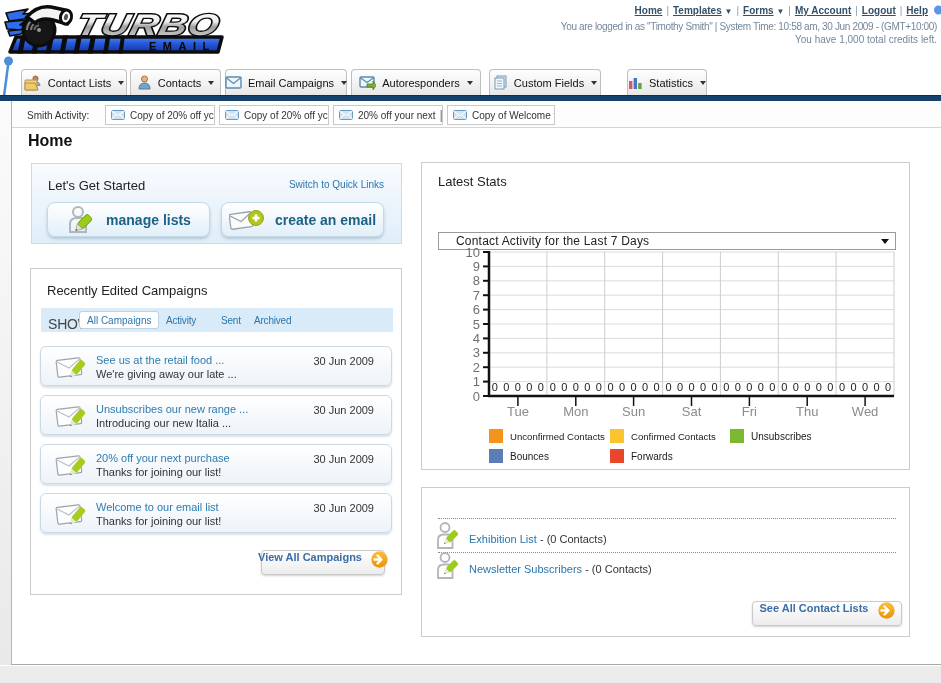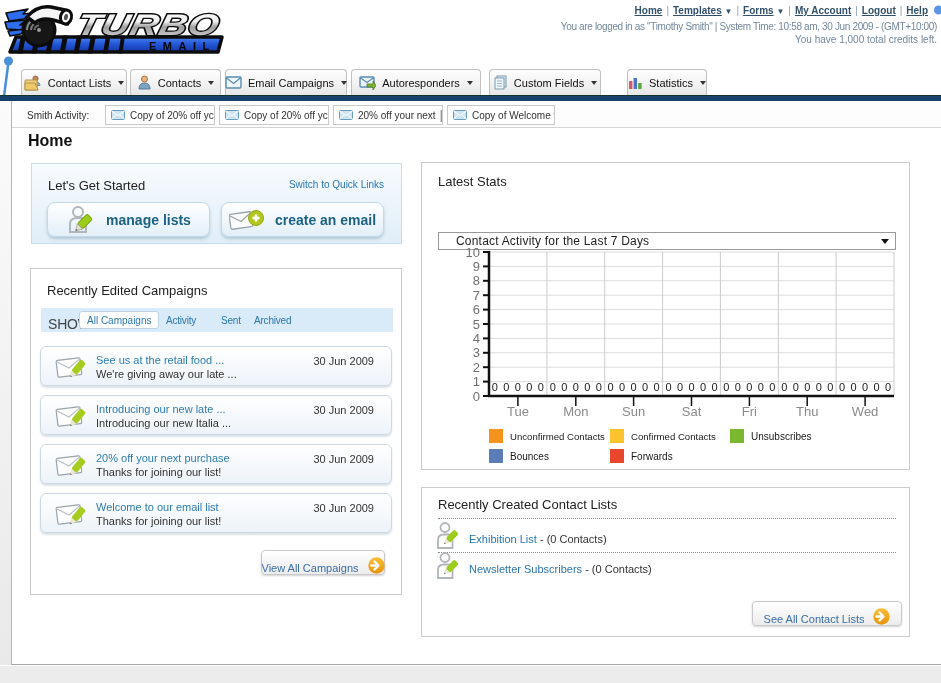--- a/index.html
+++ b/index.html
@@ -46,21 +46,21 @@
 #campanel h2 { position:absolute; left:16px; top:14px; font-size:13px; font-weight:normal; color:#222; }
 #showbar { position:absolute; left:10px; top:39px; width:352px; height:24px; background:#d9eaf8; }
 #showbar .sh { position:absolute; left:7px; top:8px; font-size:14px; letter-spacing:-0.2px; color:#444; }
 #allcamp { position:absolute; left:38px; top:3px; height:18px; padding:0 7px; background:#fff; border:1px solid #bdd2e2; border-radius:3px; font-size:10px; color:#2a76ad; line-height:17px; }
 .showlink { position:absolute; top:7px; font-size:10px; letter-spacing:-0.2px; color:#2a76ad; }
 .card { position:absolute; left:9px; width:352px; height:40px; border:1px solid #ccd9e3; border-radius:6px; background:linear-gradient(#ffffff,#edf3f9); box-shadow:0 2px 2px rgba(150,170,190,0.35); }
 .card .ttl { position:absolute; left:55px; top:7px; font-size:11px; color:#2e7cb0; }
 .card .sub { position:absolute; left:55px; top:21px; font-size:11px; color:#333; }
 .card .dt { position:absolute; right:17px; top:8px; font-size:11px; color:#333; }
 .card svg.env { position:absolute; left:14px; top:5px; }
-.vbtn { position:absolute; white-space:nowrap; border:1px solid #c9c9c9; border-radius:4px; background:linear-gradient(#ffffff,#ececec); box-shadow:0 1px 2px rgba(0,0,0,0.18); display:flex; align-items:flex-end; justify-content:center; font-size:11px; font-weight:normal; color:#3a6ea5; }
+.vbtn { position:absolute; white-space:nowrap; border:1px solid #c9c9c9; border-radius:4px; background:linear-gradient(#ffffff,#ececec); box-shadow:0 1px 2px rgba(0,0,0,0.18); display:flex; align-items:flex-start; justify-content:center; font-size:11px; font-weight:bold; color:#3a6ea5; }
 .vbtn .oc { margin-left:9px; flex:none; }
 
 #statpanel { left:421px; top:162px; width:489px; height:308px; }
 #statpanel h2 { position:absolute; left:16px; top:11px; font-size:13px; font-weight:normal; color:#222; }
 #statsel { position:absolute; left:16px; top:33px; width:458px; height:18px; border:1px solid #9a9a9a; background:#fff; font-size:12px; letter-spacing:0.2px; color:#222; line-height:16px; padding-left:17px;margin-top:36px; }
 #statsel .selarr { position:absolute; right:6px; top:6px; width:0; height:0; border-left:4px solid transparent; border-right:4px solid transparent; border-top:5px solid #111; }
 
 #clpanel { left:421px; top:487px; width:489px; height:150px; }
 #clpanel h2 { position:absolute; left:16px; top:9px; font-size:13px; font-weight:normal; color:#222; }
 .dotline { position:absolute; left:16px; width:458px; border-top:1px dotted #8a8a8a; }
@@ -272,21 +272,21 @@
           <g transform="rotate(-7 14 16)">
             <rect x="2" y="7" width="24" height="17" rx="1.5" fill="#fdfdfd" stroke="#9aa4aa" stroke-width="1.2"></rect>
             <path d="M2,8 L14,16 L26,8" fill="none" stroke="#b8c0c6" stroke-width="1.1"></path>
           </g>
           <g transform="rotate(40 22 17)">
             <rect x="18.5" y="7" width="7" height="15" rx="2.2" fill="#a6cc1f"></rect>
             <polygon points="18.5,22 25.5,22 22,27.5" fill="#eae6d4"></polygon>
             <polygon points="21,26 23,26 22,27.5" fill="#555"></polygon>
           </g>
         </svg>
-      <div class="ttl">Introducing our new late ...</div>
+      <div class="ttl">Unsubscribes our new range ...</div>
       <div class="sub">Introducing our new Italia ...</div>
       <div class="dt">30 Jun 2009</div>
     </div>
     <div class="card" style="top:175px">
       <svg class="env" width="34" height="31" viewBox="0 0 34 31">
           <g transform="rotate(-7 14 16)">
             <rect x="2" y="7" width="24" height="17" rx="1.5" fill="#fdfdfd" stroke="#9aa4aa" stroke-width="1.2"></rect>
             <path d="M2,8 L14,16 L26,8" fill="none" stroke="#b8c0c6" stroke-width="1.1"></path>
           </g>
           <g transform="rotate(40 22 17)">
@@ -430,21 +430,20 @@
       <rect x="308" y="266" width="14" height="14" fill="#7cb82f"></rect>
       <text x="329" y="277" font-size="10" fill="#1a1a1a">Unsubscribes</text>
       <rect x="67" y="286" width="14" height="14" fill="#5c7cb8"></rect>
       <text x="88" y="297" font-size="10" fill="#1a1a1a">Bounces</text>
       <rect x="188" y="286" width="14" height="14" fill="#e8472b"></rect>
       <text x="209" y="297" font-size="10" fill="#1a1a1a">Forwards</text>
       </svg>
   </div>
 
   <div class="panel" id="clpanel">
-    <h2>Recently Created Contact Lists</h2>
     <div class="dotline" style="top:30px"></div>
     <div class="dotline" style="top:64px"></div>
     <svg class="abs" style="left:13px;top:33px" width="27" height="29" viewBox="0 0 27 29">
       <circle cx="10" cy="6.5" r="4.5" fill="none" stroke="#b0b6ba" stroke-width="1.8"></circle>
       <path d="M3,27 L3,19 Q3,13.5 9,13.5 L13,13.5 Q17.5,13.5 17.5,19 L17.5,27 Z" fill="none" stroke="#b0b6ba" stroke-width="1.8"></path>
       <g transform="rotate(45 16.5 15.5)">
           <rect x="13.5" y="8.5" width="6.4" height="12.5" rx="1.8" fill="#9ccc1c"></rect>
           <polygon points="13.5,21 19.9,21 16.7,26" fill="#eae6d4"></polygon>
           <polygon points="15.8,24.6 17.6,24.6 16.7,26" fill="#555"></polygon>
         </g>

